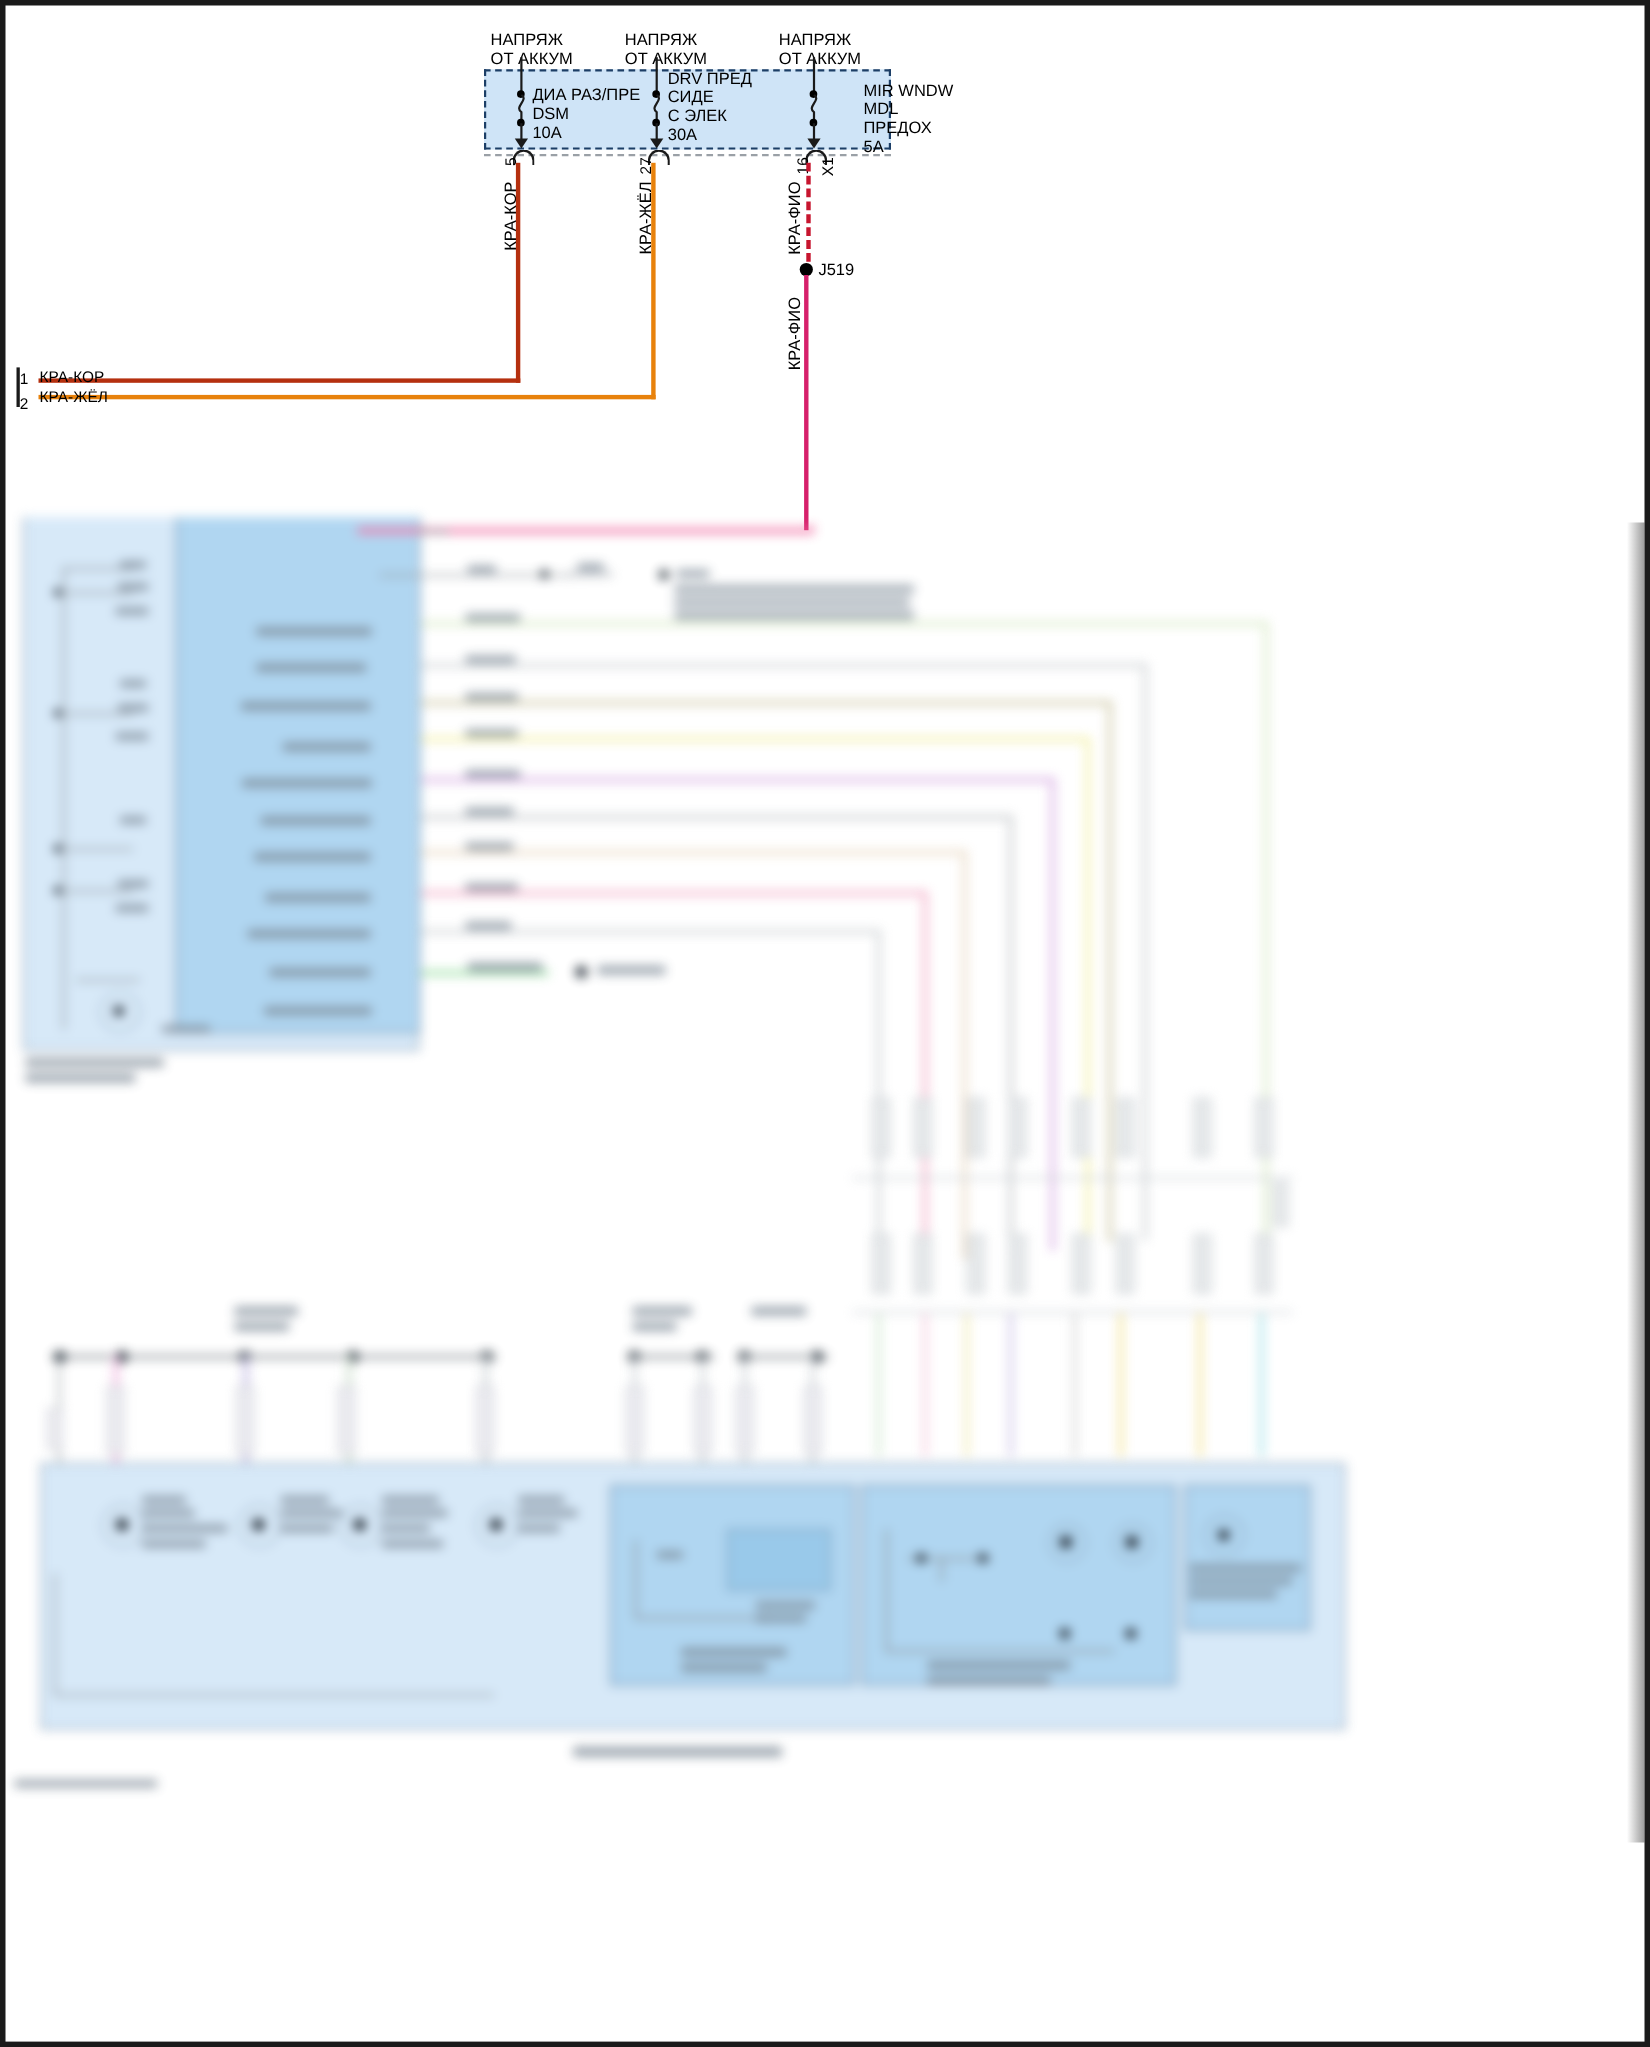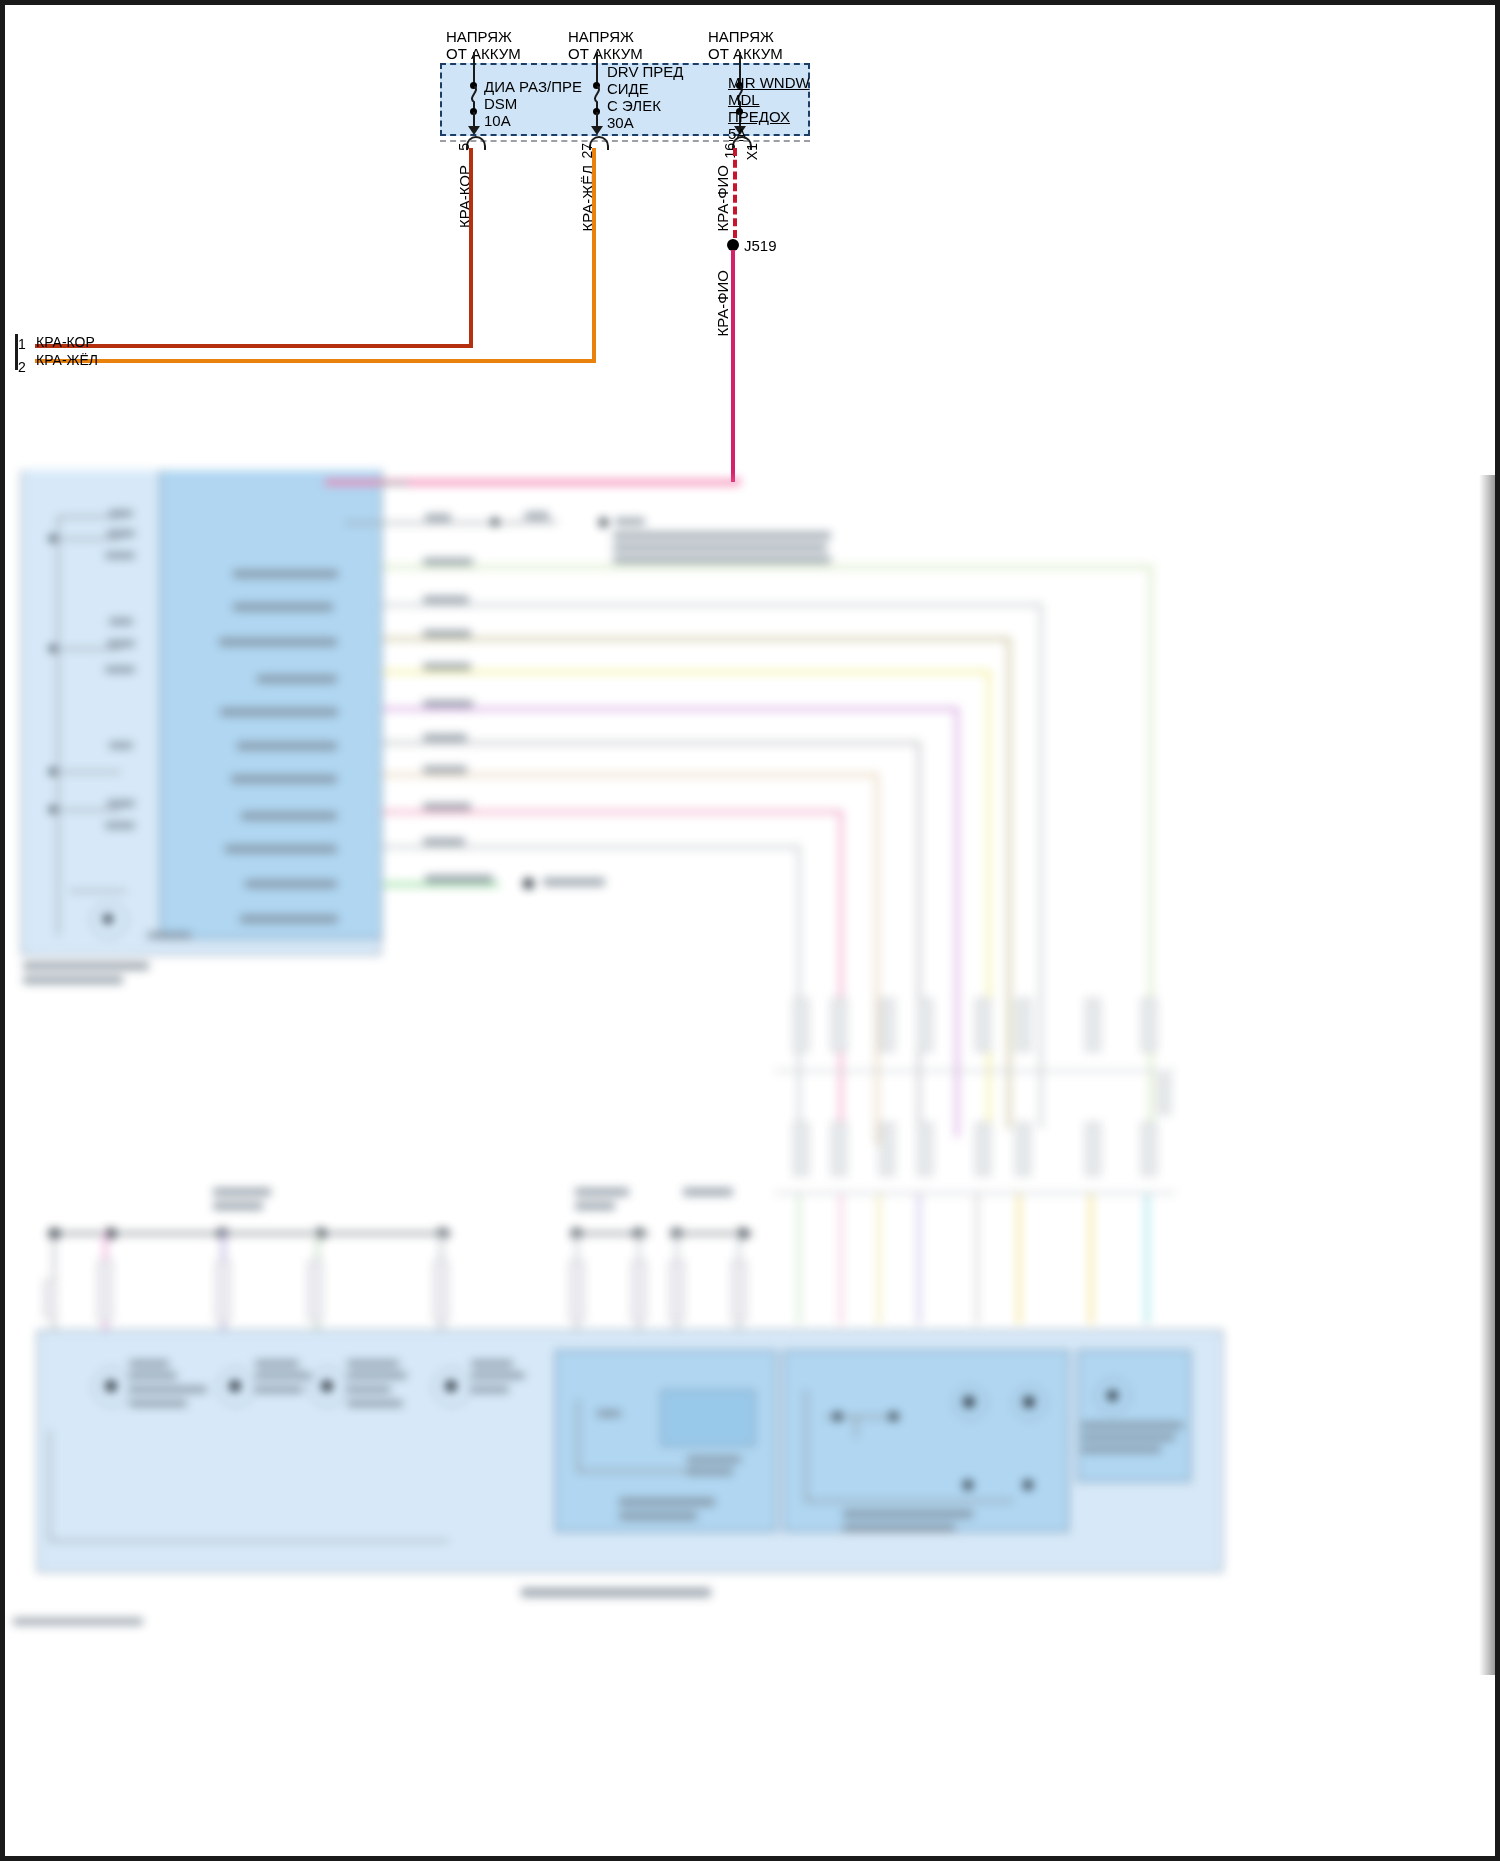--- a/index.html
+++ b/index.html
@@ -83,21 +83,21 @@
 
   <div class="abs">
     <div class="fuseline" style="left:739px;top:52px;width:2px;height:33px;"></div>
     <div class="dot" style="left:736px;top:82px;"></div>
     <svg class="abs" style="left:734px;top:86px;" width="14" height="24">
       <path d="M6 0 C 13 5, -1 11, 6 16 L6 24" stroke="#1a1a1a" stroke-width="2" fill="none"></path>
     </svg>
     <div class="dot" style="left:736px;top:108px;"></div>
     <div class="fuseline" style="left:739px;top:112px;width:2px;height:16px;"></div>
     <div class="arrowdown" style="left:734px;top:126px;"></div>
-    <div class="abs txt" style="left:728px;top:74px;width:110px;text-decoration:underline;">MIR WNDW
+    <div class="abs txt" style="left:785px;top:74px;width:110px;">MIR WNDW
 MDL
 ПРЕДОХ
 5A</div>
   </div>
 
   <div class="greydash" style="left:440px;top:140px;width:370px;"></div>
 
   <div class="connarc" style="left:466px;top:136px;"></div>
   <div class="connarc" style="left:589px;top:136px;"></div>
   <div class="connarc" style="left:732px;top:136px;"></div>

